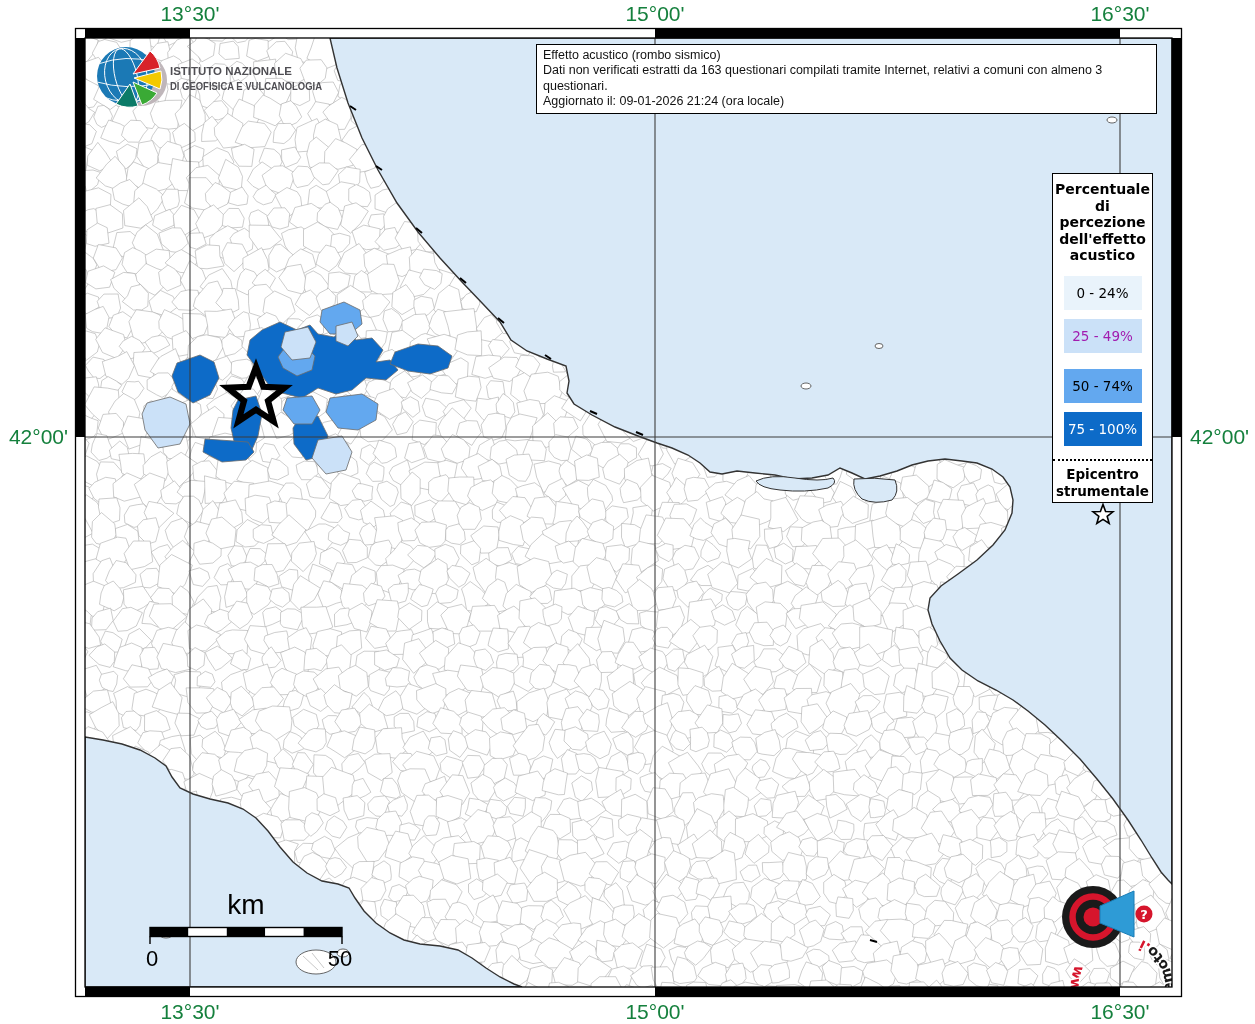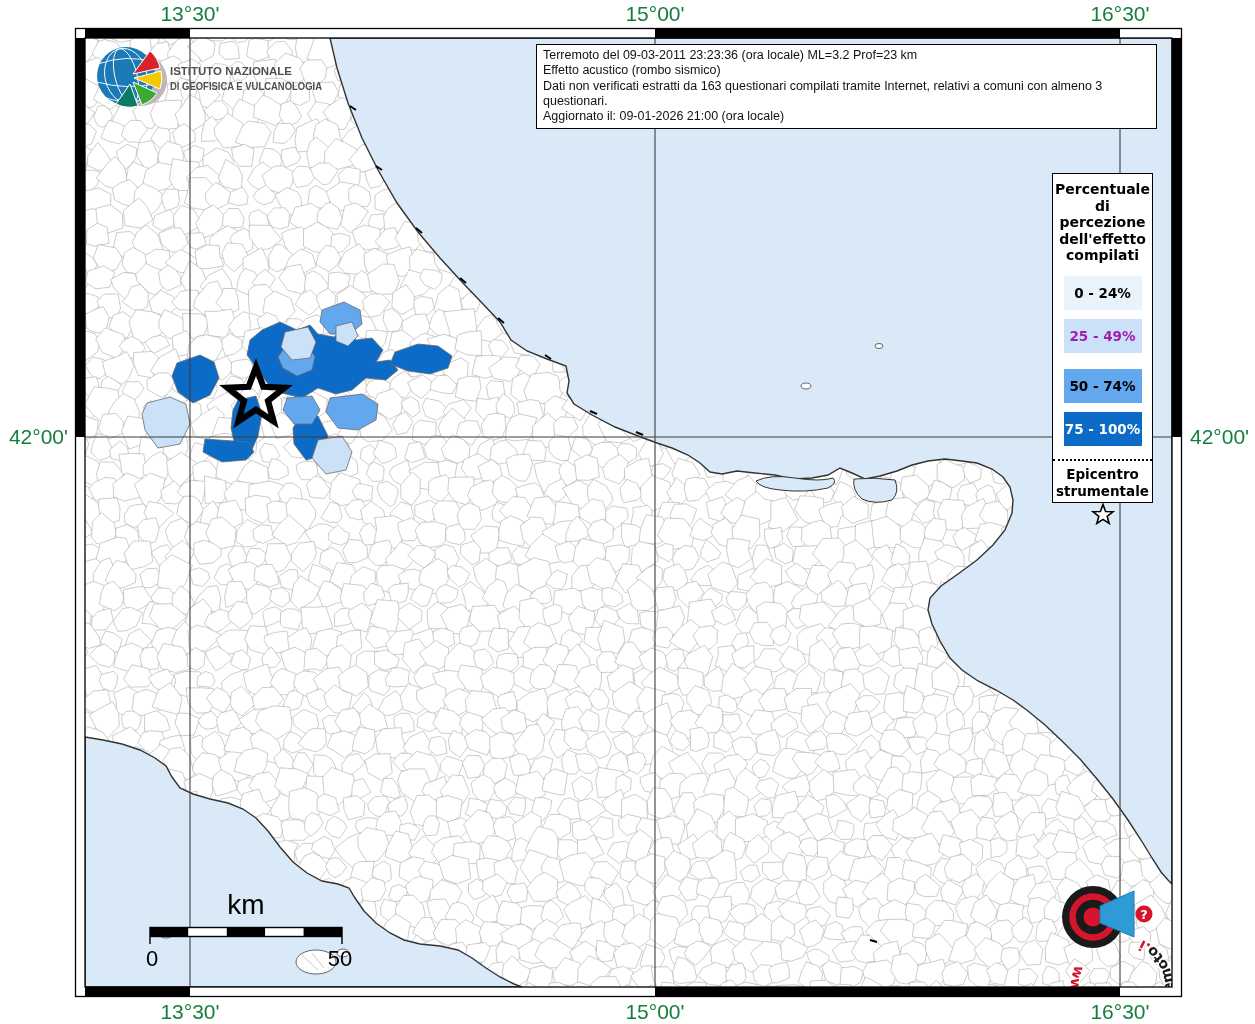--- a/index.html
+++ b/index.html
@@ -9,21 +9,21 @@
   .axis-label { position:absolute; z-index:3; font-size:21px; color:#15803d; white-space:nowrap; }
   .axis-top, .axis-bottom { transform:translateX(-50%); }
   .titlebox { position:absolute; left:536px; top:44px; width:621px; z-index:4;
       background:#fff; border:1px solid #000; padding:3px 6px 4px 6px;
       font-size:12.5px; line-height:15.3px; color:#111; }
   .legend { position:absolute; left:1052px; top:173px; width:101px; height:330px; z-index:4;
       background:#fff; border:1.5px solid #000; text-align:center;
       font-family:"DejaVu Sans", sans-serif; padding-top:7px; }
   .legend-title { font-size:14px; font-weight:bold; line-height:16.5px; }
   .swatch { width:78px; height:34px; margin:9px auto 0 auto; display:flex; align-items:center; justify-content:center;
-      font-size:13.5px; font-weight:bold; }
+      font-size:13.5px; font-weight:normal; }
   .legend-sep { border-top:2px dotted #000; margin:13px 0 5px 0; }
   .legend-epi { font-size:13.5px; font-weight:bold; line-height:17px; }
   .legend-star { margin-top:3px; }
   .mesh path { fill:#ffffff; stroke:#a3a3a3; stroke-width:0.55; }
 </style>
 </head>
 <body>
 
 <div id="stage">
 
@@ -2343,32 +2343,31 @@
 <div class="axis-label axis-top" style="left:190px; top:2px;">13°30'</div>
 <div class="axis-label axis-top" style="left:655px; top:2px;">15°00'</div>
 <div class="axis-label axis-top" style="left:1120px; top:2px;">16°30'</div>
 <div class="axis-label axis-bottom" style="left:190px; top:1000px;">13°30'</div>
 <div class="axis-label axis-bottom" style="left:655px; top:1000px;">15°00'</div>
 <div class="axis-label axis-bottom" style="left:1120px; top:1000px;">16°30'</div>
 <div class="axis-label" style="left:0; top:425px; width:68px; text-align:right;">42°00'</div>
 <div class="axis-label" style="left:1190px; top:425px;">42°00'</div>
 
 <div class="titlebox">
-  <div>Terremoto del 09-03-2011 23:23:36 (ora locale) ML=3.2 Prof=23 km</div>
   <div>Effetto acustico (rombo sismico)</div>
   <div>Dati non verificati estratti da 163 questionari compilati tramite Internet, relativi a comuni con almeno 3 questionari.</div>
-  <div>Aggiornato il: 09-01-2026 21:00 (ora locale)</div>
+  <div>Aggiornato il: 09-01-2026 21:24 (ora locale)</div>
 </div>
 
 <div class="legend">
   <div class="legend-title">
     <div>Percentuale</div>
     <div>di percezione</div>
     <div>dell'effetto</div>
-    <div>compilati</div>
+    <div>acustico</div>
   </div>
   <div style="height:3px;"></div>
   <div class="swatch" style="background-color: rgb(233, 243, 251);">
         <span style="color: rgb(0, 0, 0);">0 - 24%</span>
       </div>
   <div class="swatch" style="background-color: rgb(203, 225, 248);">
         <span style="color: #a21caf;">25 - 49%</span>
       </div>
   <div class="swatch" style="background-color: rgb(99, 168, 239); margin-top: 16px;">
         <span style="color: rgb(0, 0, 0);">50 - 74%</span>

